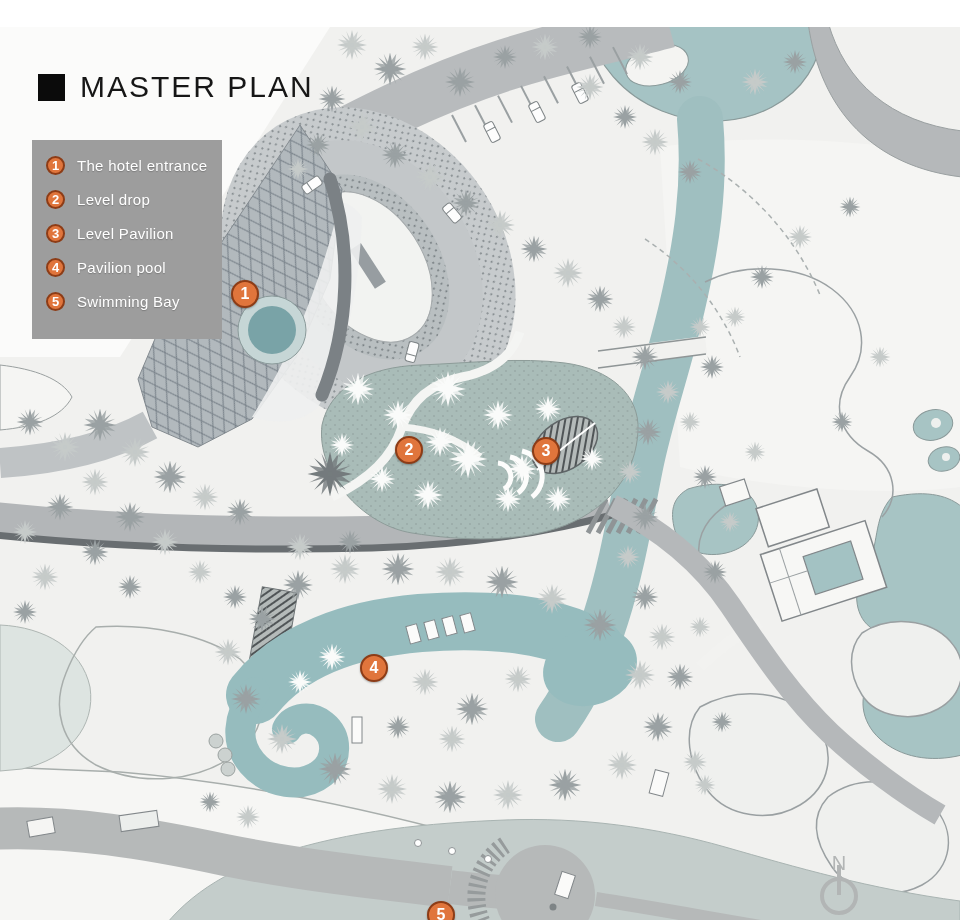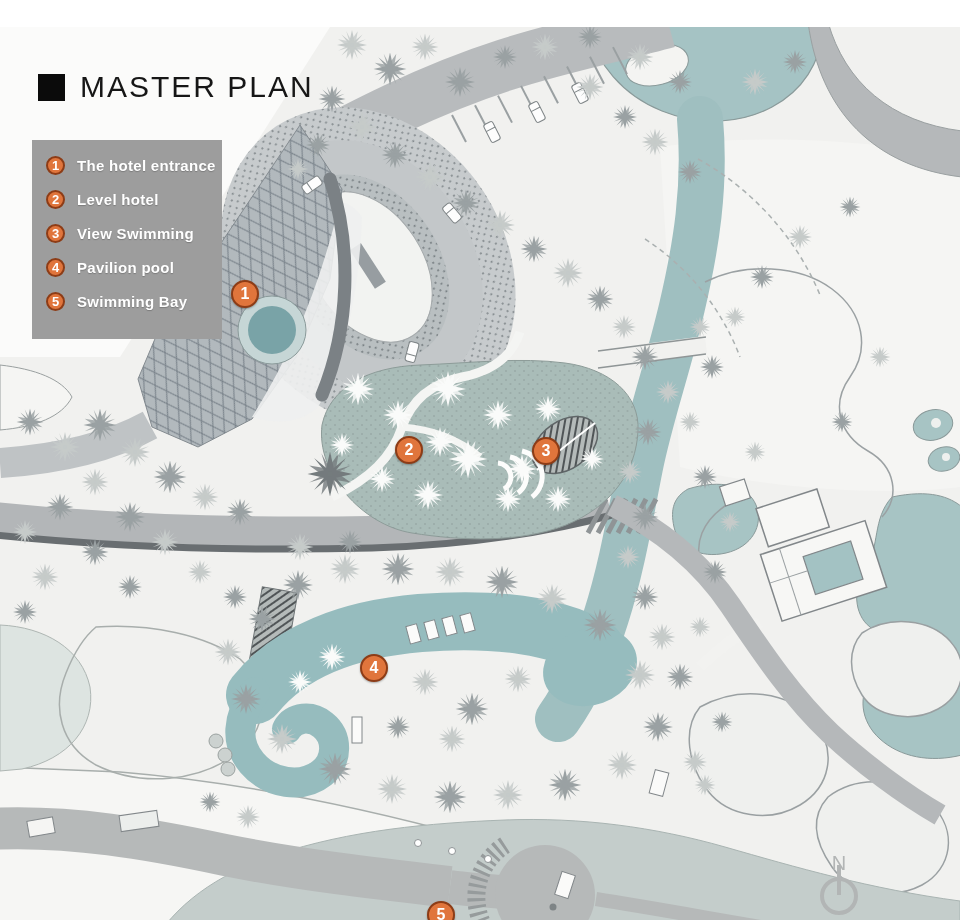--- a/index.html
+++ b/index.html
@@ -12,21 +12,21 @@
   .title-block{position:absolute;left:38px;top:43px;display:flex;align-items:center;gap:15px;}
   .title-sq{width:27px;height:27px;background:#0b0b0b;}
   .title-text{font-size:30px;letter-spacing:2px;color:#161616;font-weight:500;}
   
   .legend{position:absolute;left:32px;top:113px;width:190px;height:199px;background:#9d9d9d;
           box-sizing:border-box;padding:15px 0 0 14px;display:flex;flex-direction:column;gap:13px;}
   .legend-row{display:flex;align-items:center;gap:12px;height:21px;}
   .legend-dot,.marker{background:#e0753c;border:2px solid #8d3c16;border-radius:50%;
           color:#fff;display:flex;align-items:center;justify-content:center;font-weight:bold;}
   .legend-dot{width:19px;height:19px;font-size:13px;flex:0 0 auto;box-sizing:border-box;}
-  .legend-label{color:#fff;font-size:15px;font-weight:bold;letter-spacing:.3px;
+  .legend-label{color:#fff;font-size:15px;font-weight:normal;letter-spacing:.3px;
           text-shadow:0 1px 1px rgba(60,60,60,.35);white-space:nowrap;}
   
   .marker{position:absolute;width:28px;height:28px;margin:-14px 0 0 -14px;font-size:16px;
           box-sizing:border-box;box-shadow:0 1px 2px rgba(0,0,0,.3);}
   .m1{left:245px;top:267px;} .m2{left:409px;top:423px;} .m3{left:546px;top:424px;}
   .m4{left:374px;top:641px;} .m5{left:441px;top:888px;}
   
   .north{position:absolute;left:817px;top:826px;width:44px;height:76px;}
   .north-n{display:block;text-align:center;color:#b2b5b5;font-size:20px;line-height:20px;}
   .north-circle{width:30px;height:30px;border:4px solid #b2b5b5;border-radius:50%;margin:4px auto 0;}
@@ -346,25 +346,25 @@
   <div class="title-text">MASTER PLAN</div>
 </div>
 
 <div class="legend">
   <div class="legend-row">
     <div class="legend-dot">1</div>
     <div class="legend-label">The hotel entrance</div>
   </div>
   <div class="legend-row">
     <div class="legend-dot">2</div>
-    <div class="legend-label">Level hotel</div>
+    <div class="legend-label">Level drop</div>
   </div>
   <div class="legend-row">
     <div class="legend-dot">3</div>
-    <div class="legend-label">View Swimming</div>
+    <div class="legend-label">Level Pavilion</div>
   </div>
   <div class="legend-row">
     <div class="legend-dot">4</div>
     <div class="legend-label">Pavilion pool</div>
   </div>
   <div class="legend-row">
     <div class="legend-dot">5</div>
     <div class="legend-label">Swimming Bay</div>
   </div>
 </div>

